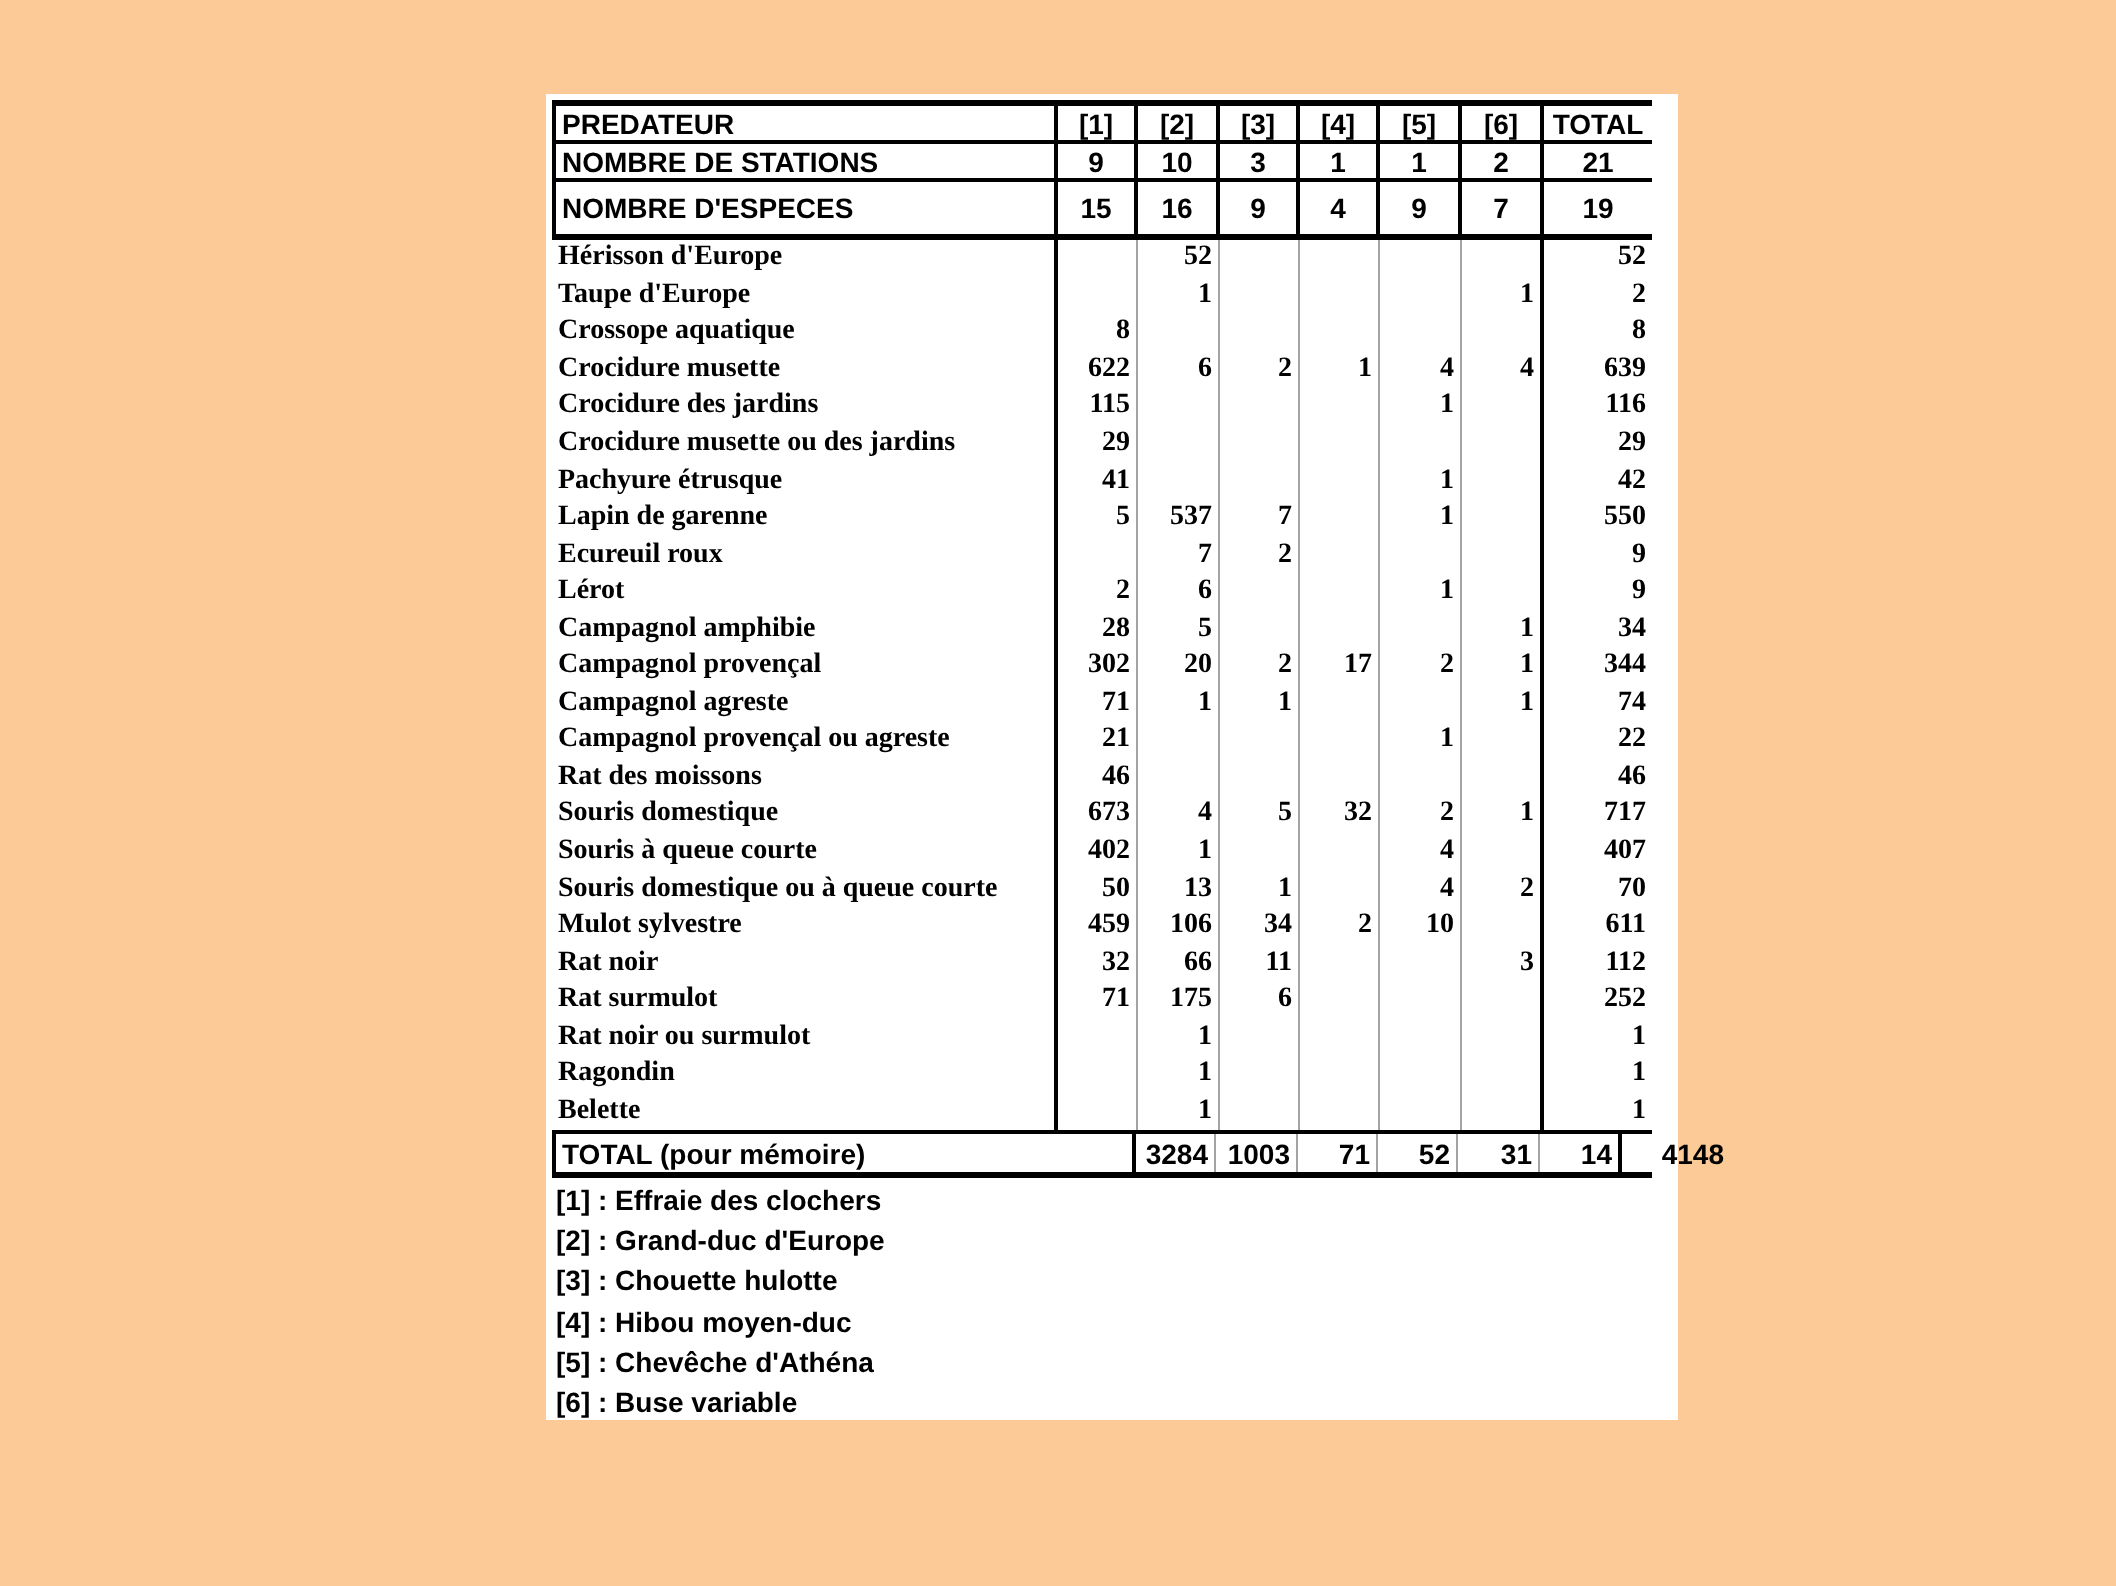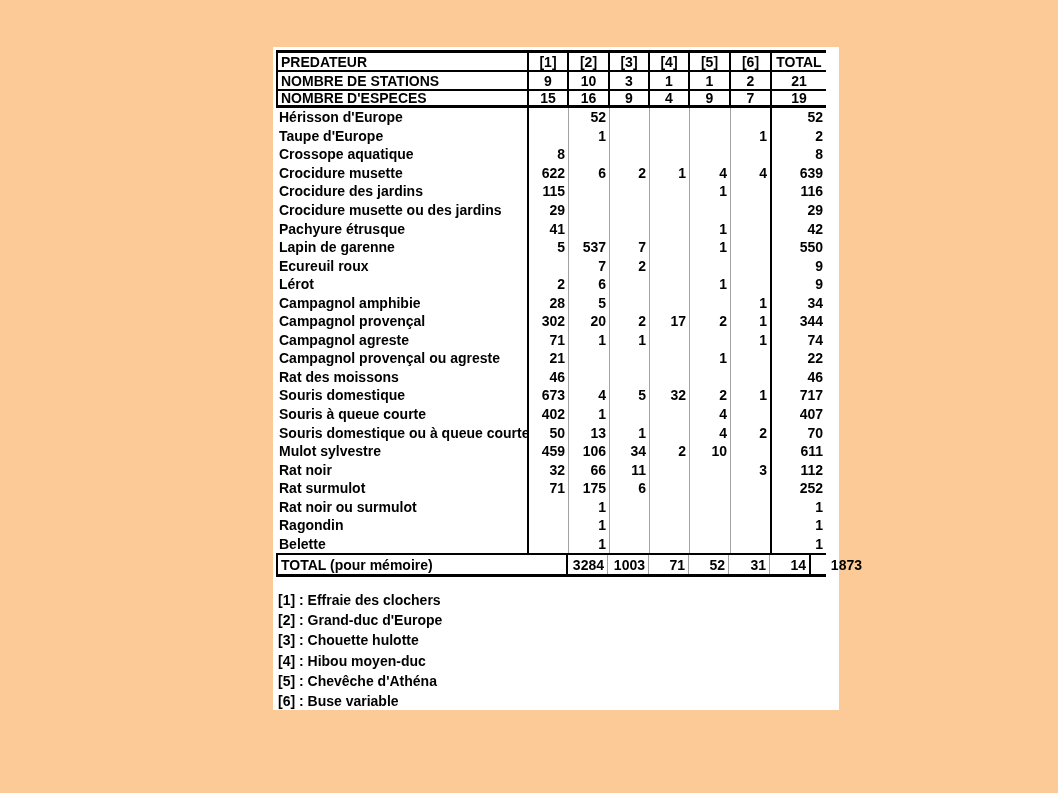--- a/index.html
+++ b/index.html
@@ -57,24 +57,24 @@
   .c5 { width: 41px; }
   .ct { width: 54px; }
 
   
   .hrow { border-left: 2px solid #000; }
   .hrow .name { width: 251px; }
   .hrow .cell { border-right: 2px solid #000; }
   .hrow .ct   { border-right: none; }
   .hrow1 { height: 19px; border-bottom: 2px solid #000; }
   .hrow2 { height: 19px; border-bottom: 2px solid #000; justify-content: space-between; }
-  .hrow3 { height: 17px; border-bottom: 3px solid #000; }
+  .hrow3 { height: 29px; border-bottom: 3px solid #000; }
 
   
-  .brow { height: 18.55px; }
+  .brow { height: 18.55px; font-family: Liberation Serif, serif; }
   .brow .name, .trow .name { border-right: 2px solid #000; }
   .brow .num,  .trow .num  { border-right: 1px solid #a3a3a3; }
   .brow .c5,   .trow .c5   { border-right: 2px solid #000; }
   .brow .ct,   .trow .ct   { border-right: none; }
 
   
   .trow {
     height: 24px;
     border-left: 2px solid #000;
     border-top: 2px solid #000;
@@ -404,21 +404,21 @@
         </div>
 
       <div class="row trow">
         <div class="cell name">TOTAL (pour mémoire)</div>
         <div class="cell num c0">3284</div>
         <div class="cell num c1">1003</div>
         <div class="cell num c2">71</div>
         <div class="cell num c3">52</div>
         <div class="cell num c4">31</div>
         <div class="cell num c5">14</div>
-        <div class="cell num ct">1873</div>
+        <div class="cell num ct">4148</div>
       </div>
 
     </div>
 
     <div class="legend">
 
         <div class="legend-item">[1] : Effraie des clochers</div>
 
         <div class="legend-item">[2] : Grand-duc d'Europe</div>
 

